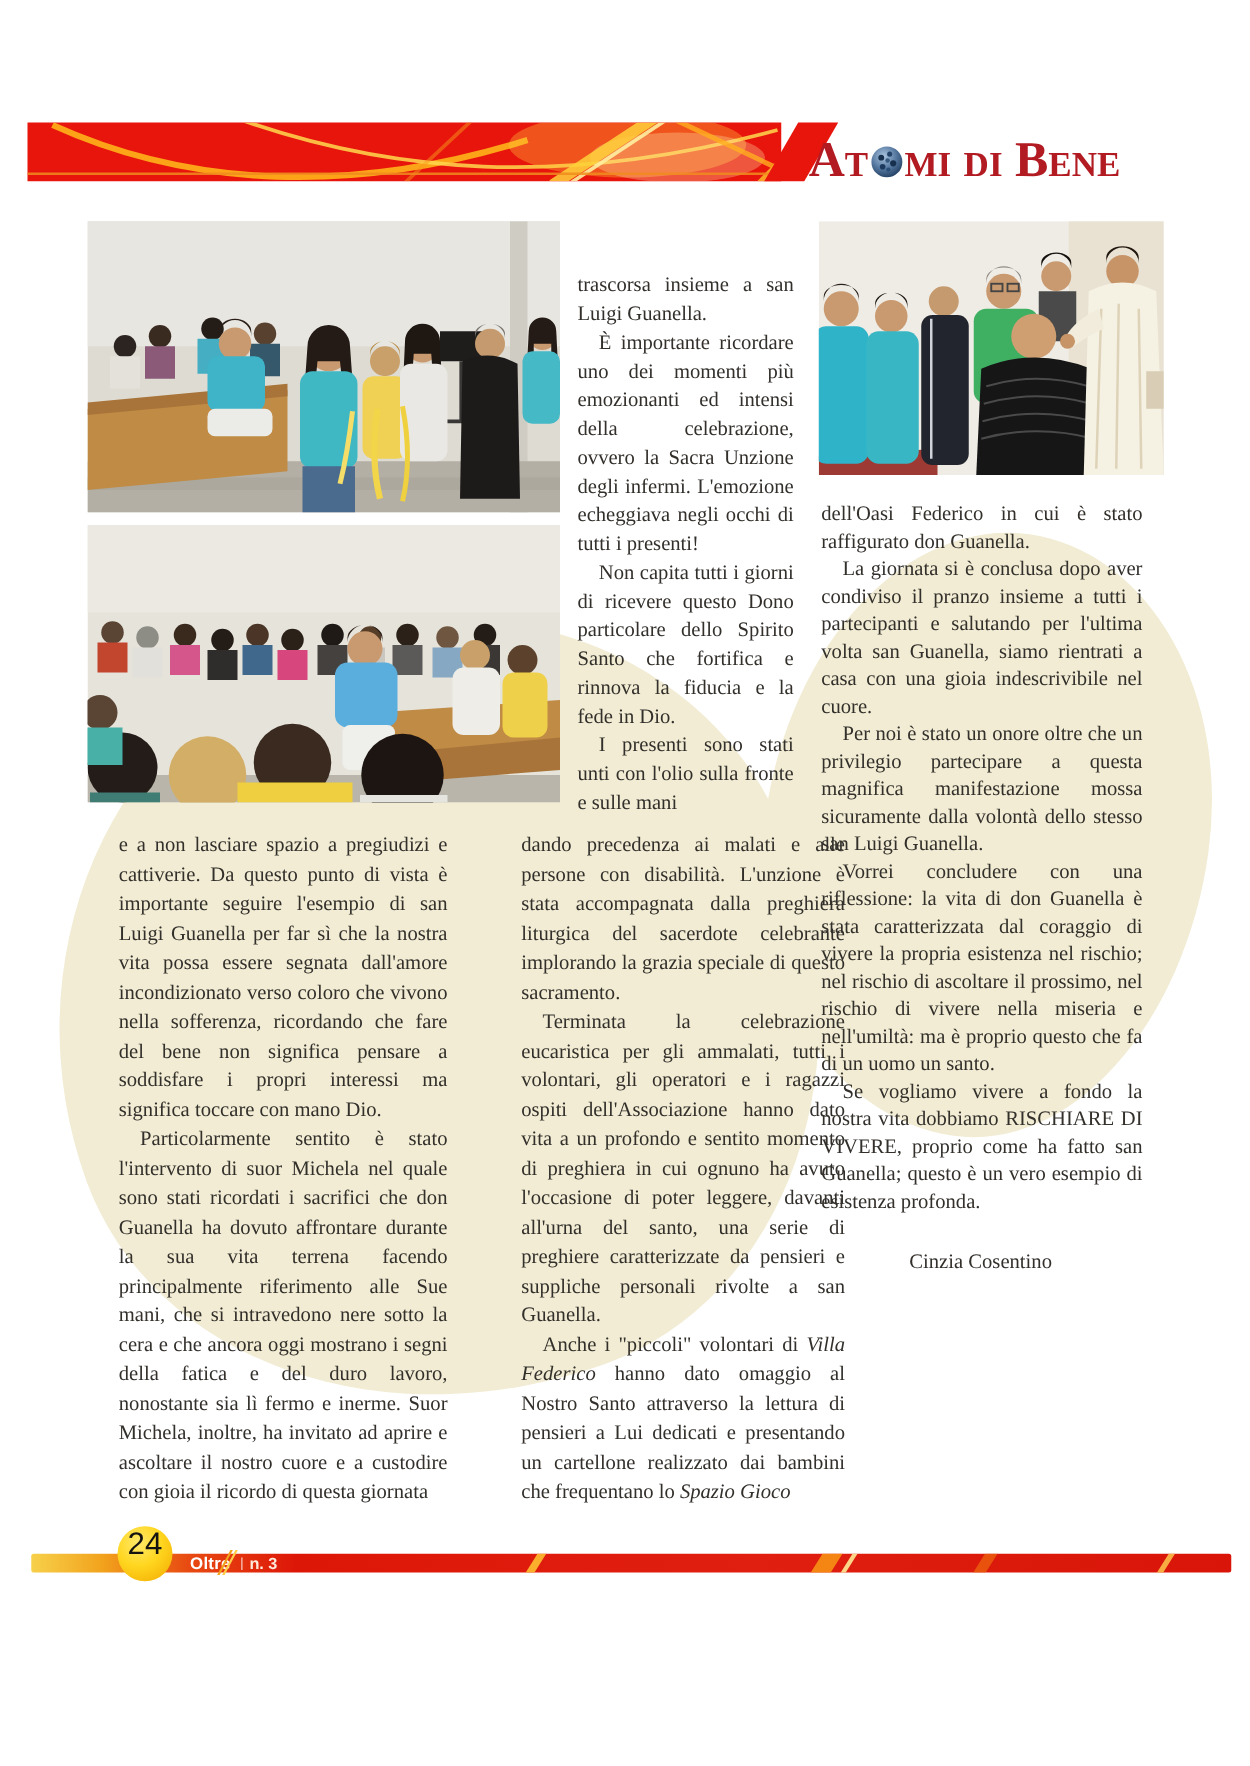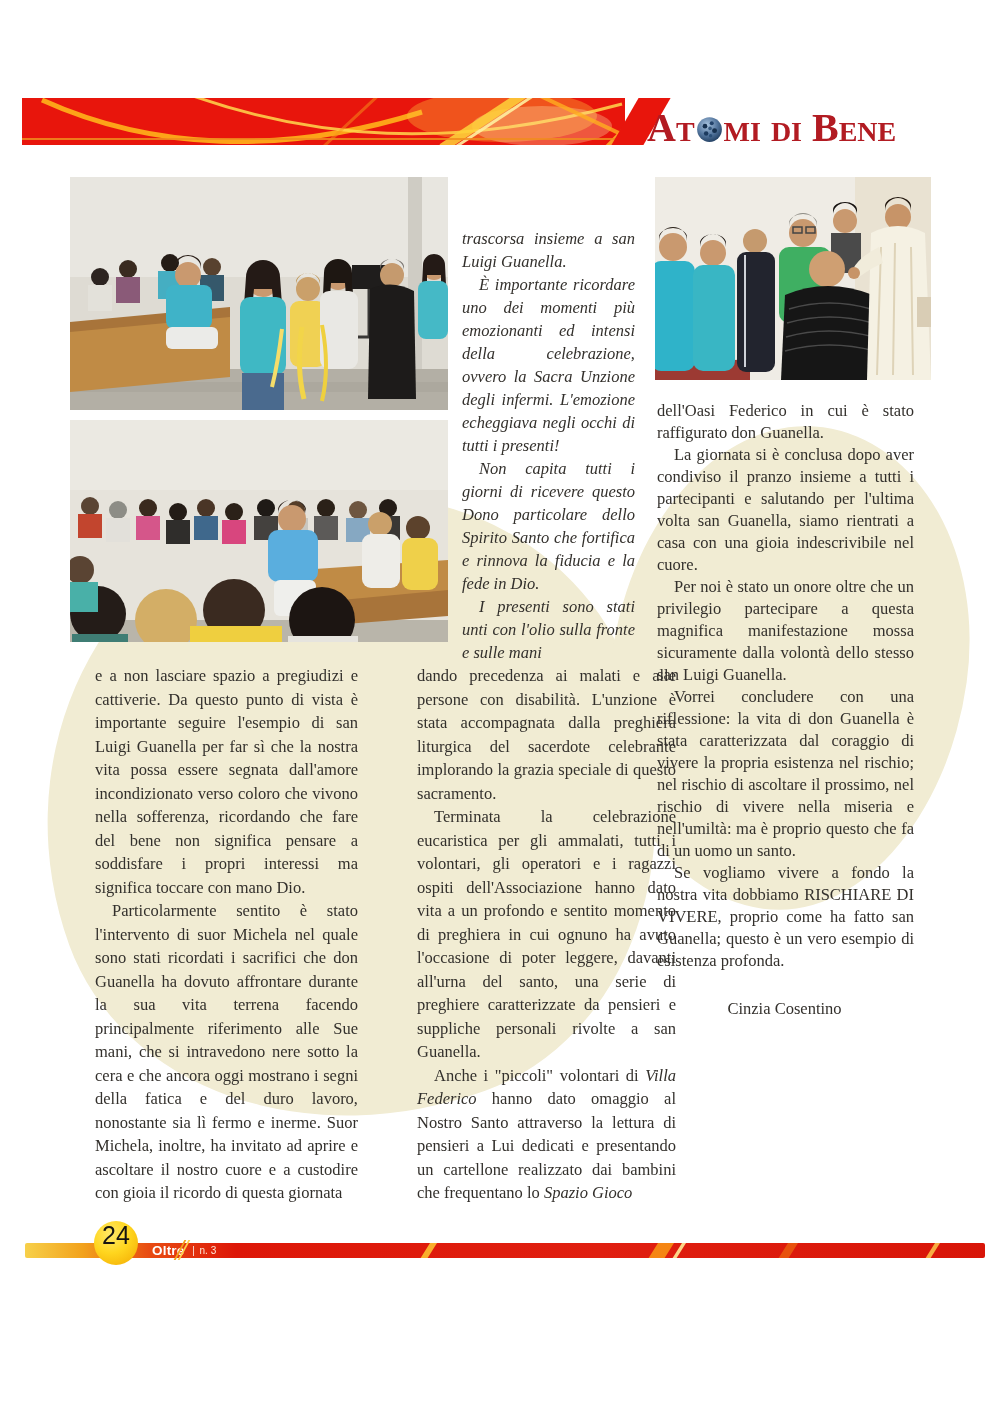--- a/index.html
+++ b/index.html
@@ -27,21 +27,21 @@
 
   
   .photo{position:absolute;z-index:3;display:block;}
 
   
   .col{position:absolute;z-index:4;text-align:justify;font-size:16.5px;}
   .col p{margin:0;}
   .ind{text-indent:17px;}
   .it{font-style:italic;}
   .col1{left:95px;top:664px;width:263px;line-height:23.5px;}
-  .col2top{left:462px;top:227px;width:173px;line-height:23px;font-style:italic;}
+  .col2top{left:462px;top:216px;width:173px;line-height:23px;}
   .col2bot{left:374px;top:664px;width:259px;line-height:23.5px;margin-left:43px;}
   .col3{left:657px;top:400px;width:257px;line-height:22px;}
   .signature{margin-top:26px !important;text-align:center;padding-right:2px;}
 
   
   .footer-band{position:absolute;left:25px;top:1243px;width:960px;height:15px;z-index:3;
     background:linear-gradient(to right,#f7d04a 0%,#f2a21c 6%,#e84b12 13%,#dd1708 22%,#e01f10 60%,#d81508 100%);
     border-radius:2px;overflow:hidden;}
   .streak{position:absolute;top:-4px;height:24px;transform:skewX(-32deg);}
   .s1{left:400px;width:7px;background:rgba(255,200,50,.85);}
@@ -50,21 +50,21 @@
   .s4{left:758px;width:10px;background:rgba(240,120,15,.6);}
   .s5{left:905px;width:5px;background:rgba(255,210,80,.8);}
   .footer-circle{position:absolute;left:94px;top:1221px;width:44px;height:44px;border-radius:50%;z-index:5;
     background:radial-gradient(circle at 38% 30%,#ffe96a 0%,#ffd61f 45%,#f2a800 100%);
     display:flex;justify-content:center;
     font-family:"Liberation Sans","DejaVu Sans",sans-serif;font-size:25px;color:#161411;}
   .footer-label{position:absolute;left:152px;top:1243px;height:15px;z-index:6;display:flex;align-items:center;
     font-family:"Liberation Sans","DejaVu Sans",sans-serif;color:#ffffff;}
   .footer-label .mag{font-weight:bold;font-size:13.5px;letter-spacing:.2px;}
   .footer-label .div{width:1px;height:10px;background:rgba(255,255,255,.75);margin:0 6px 0 8px;}
-  .footer-label .iss{font-size:10px;color:#ffe9d8;}
+  .footer-label .iss{font-size:13px;color:#ffe9d8;font-weight:bold;}
   .slashes{position:absolute;left:179px;top:1240px;width:10px;height:20px;z-index:7;}
   .slashes i{position:absolute;top:0;width:2px;height:20px;background:#f2a21c;transform:skewX(-28deg);display:block;}
   .slashes i:nth-child(2){left:4px;background:#ffcf4a;}
 </style>
 </head>
 <body>
 
 <div class="page">
 
   <div class="blob blob-left"></div>

